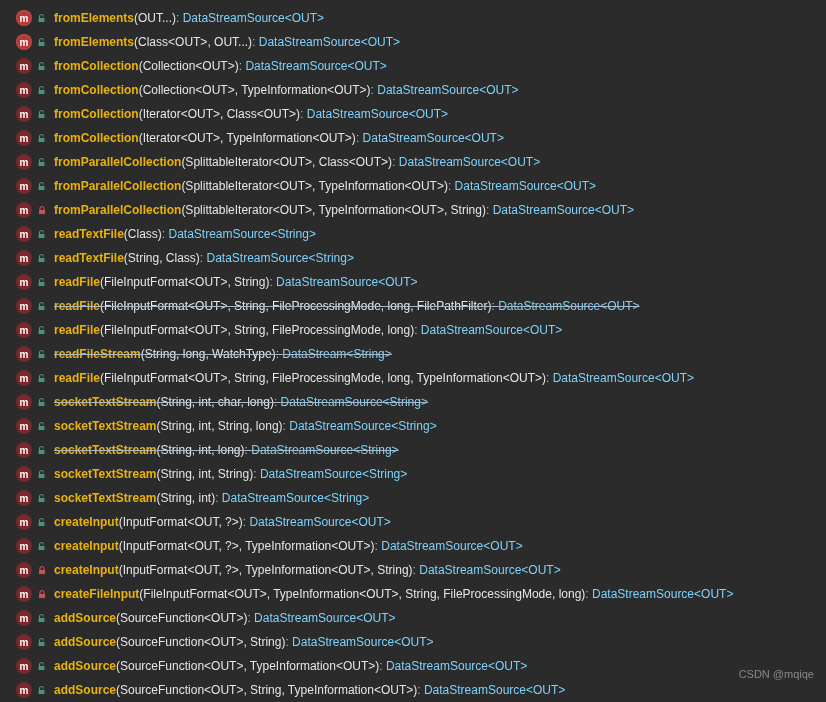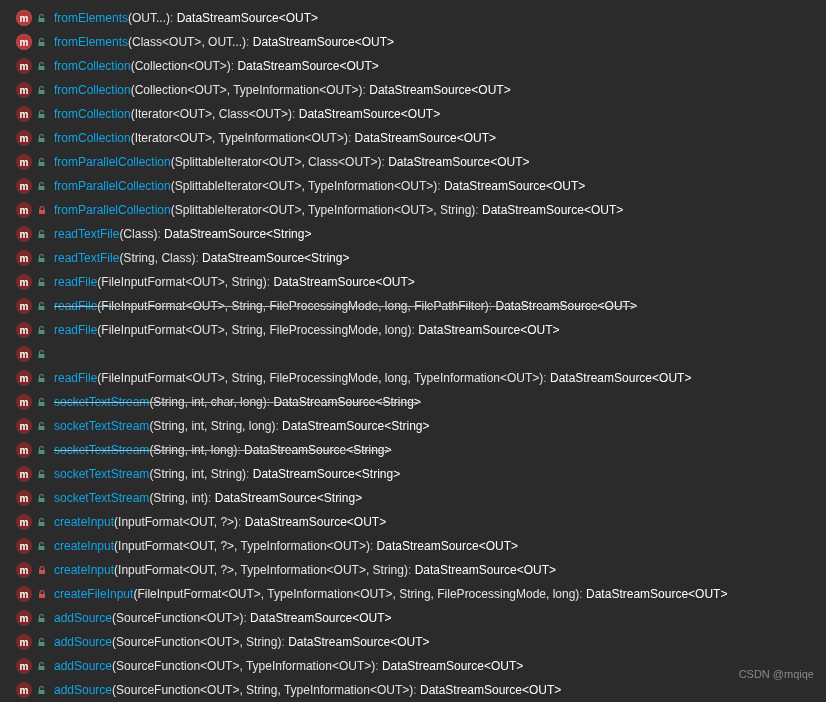--- a/index.html
+++ b/index.html
@@ -58,30 +58,31 @@
     .lock-green {
       color: #4d9375;
     }
     .lock-red {
       color: #c75450;
     }
     .method-signature {
       white-space: nowrap;
     }
     .method-name {
-      color: #0ea5e9;
+      color: #eab308;
+      font-weight: bold;
     }
     .param {
       color: #e5e5e5;
     }
     .return-arrow {
       color: #a9b7c6;
     }
     .return-type {
-      color: #ffffff;
+      color: #7dd3fc;
     }
     .deprecated .method-name,
     .deprecated .paren,
     .deprecated .param,
     .deprecated .return-arrow,
     .deprecated .return-type {
       text-decoration: line-through;
       text-decoration-color: #a9b7c6;
     }
     .watermark {
@@ -237,20 +238,21 @@
       <span class="method-signature"><span class="method-name">readFile</span><span class="param">(FileInputFormat&lt;OUT&gt;, String, FileProcessingMode, long)</span><span class="return-arrow">: </span><span class="return-type">DataStreamSource&lt;OUT&gt;</span></span>
     </li>
     <li class="method-item deprecated">
       <span class="icon-m icon-m-dark">m</span>
       <span class="lock-icon lock-green">
         <svg width="10" height="10" viewBox="0 0 10 10">
           <path d="M2.5 5V3.5a2 2 0 0 1 4 0" fill="none" stroke="currentColor" stroke-width="1.2"></path>
           <rect x="1.5" y="5" width="6" height="4" rx="0.5" fill="currentColor"></rect>
         </svg>
       </span>
+      <span class="method-signature"><span class="method-name">readFileStream</span><span class="param">(String, long, WatchType)</span><span class="return-arrow">: </span><span class="return-type">DataStream&lt;String&gt;</span></span>
     </li>
     <li class="method-item">
       <span class="icon-m icon-m-dark">m</span>
       <span class="lock-icon lock-green">
         <svg width="10" height="10" viewBox="0 0 10 10">
           <path d="M2.5 5V3.5a2 2 0 0 1 4 0" fill="none" stroke="currentColor" stroke-width="1.2"></path>
           <rect x="1.5" y="5" width="6" height="4" rx="0.5" fill="currentColor"></rect>
         </svg>
       </span>
       <span class="method-signature"><span class="method-name">readFile</span><span class="param">(FileInputFormat&lt;OUT&gt;, String, FileProcessingMode, long, TypeInformation&lt;OUT&gt;)</span><span class="return-arrow">: </span><span class="return-type">DataStreamSource&lt;OUT&gt;</span></span>

